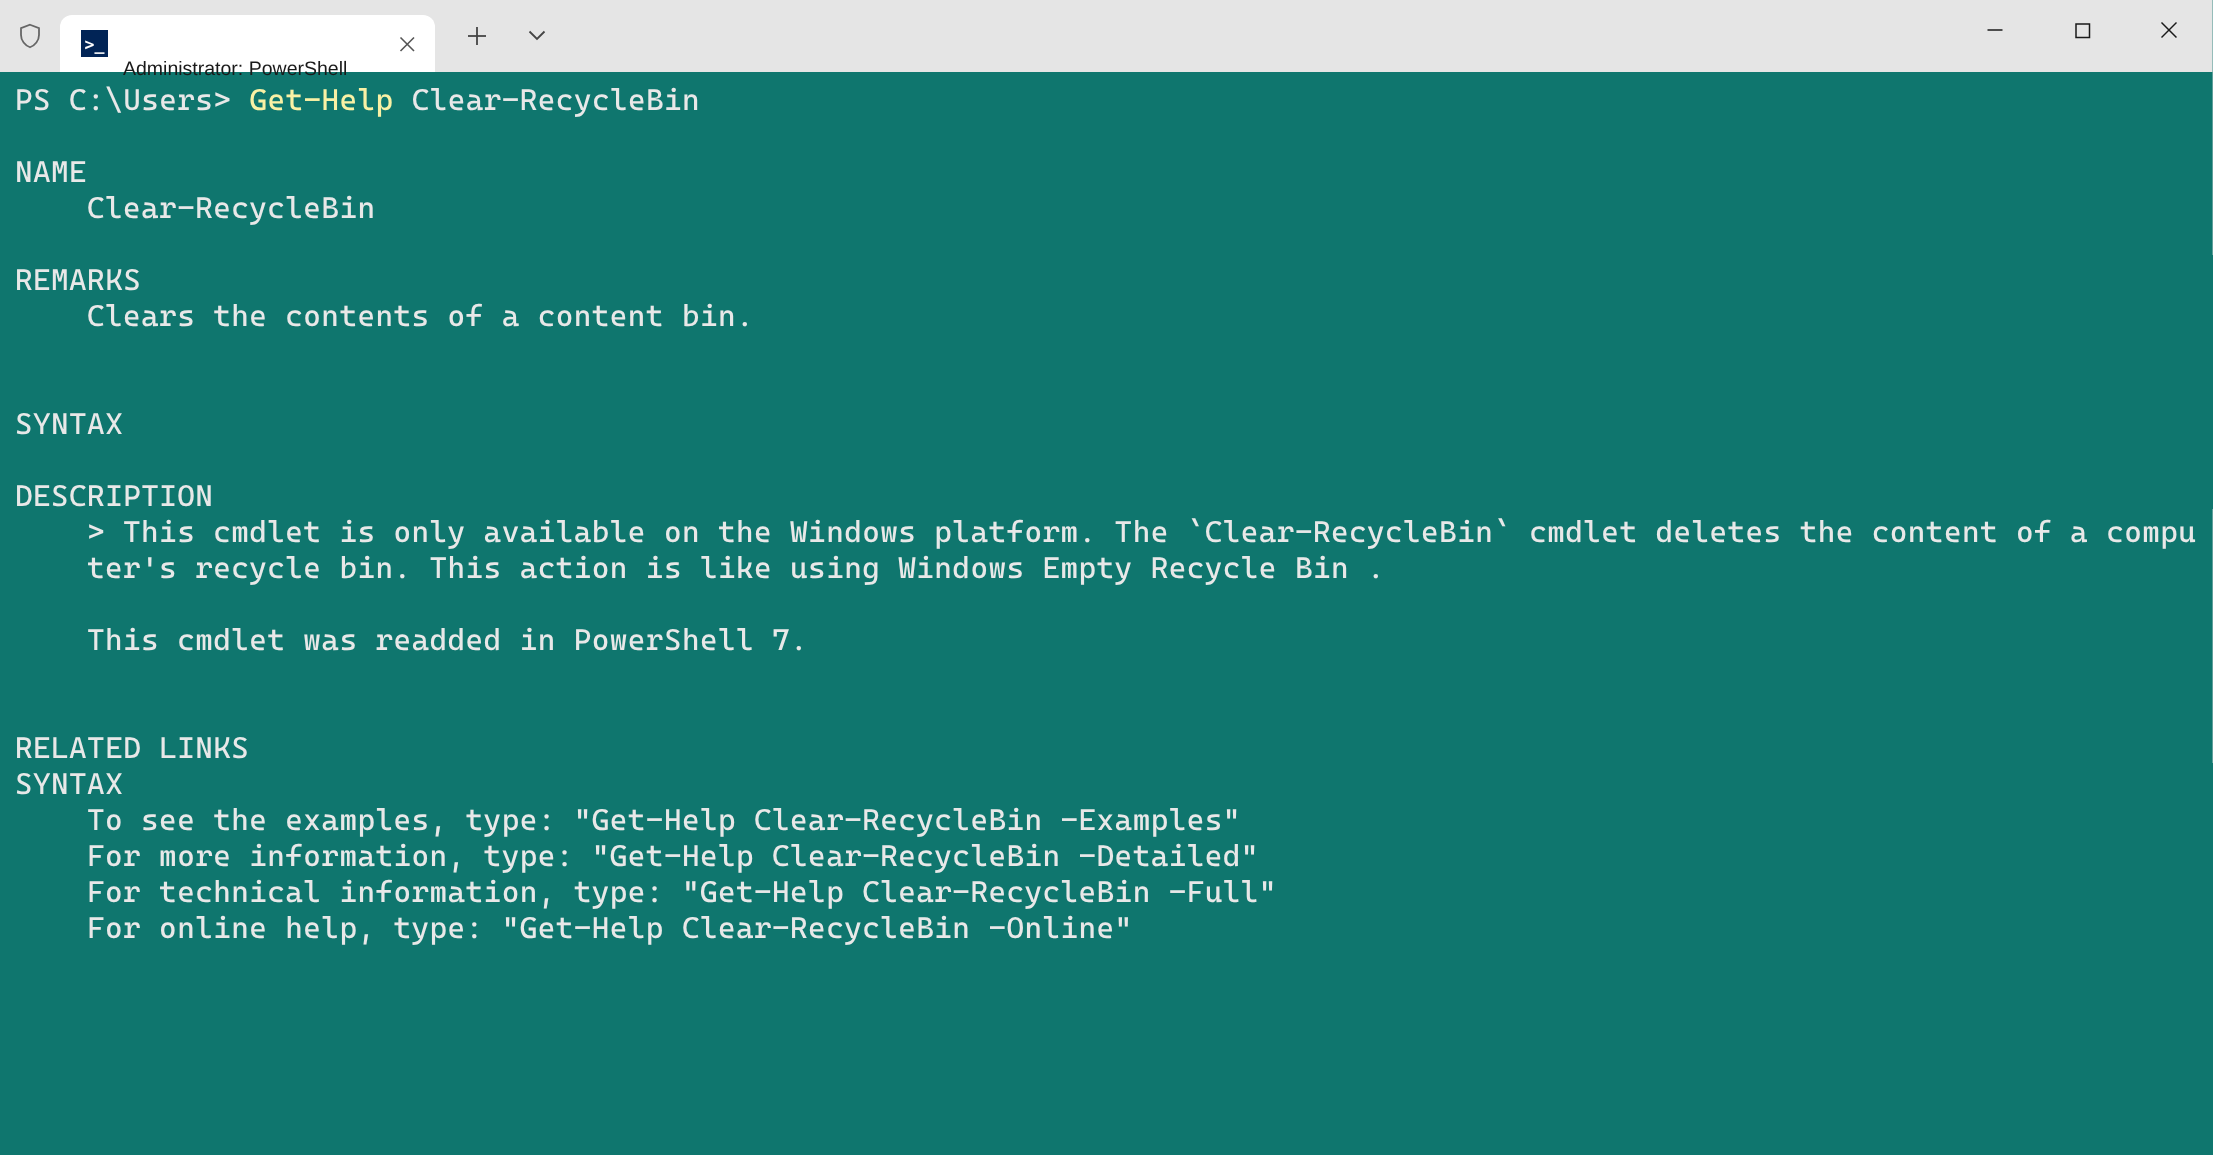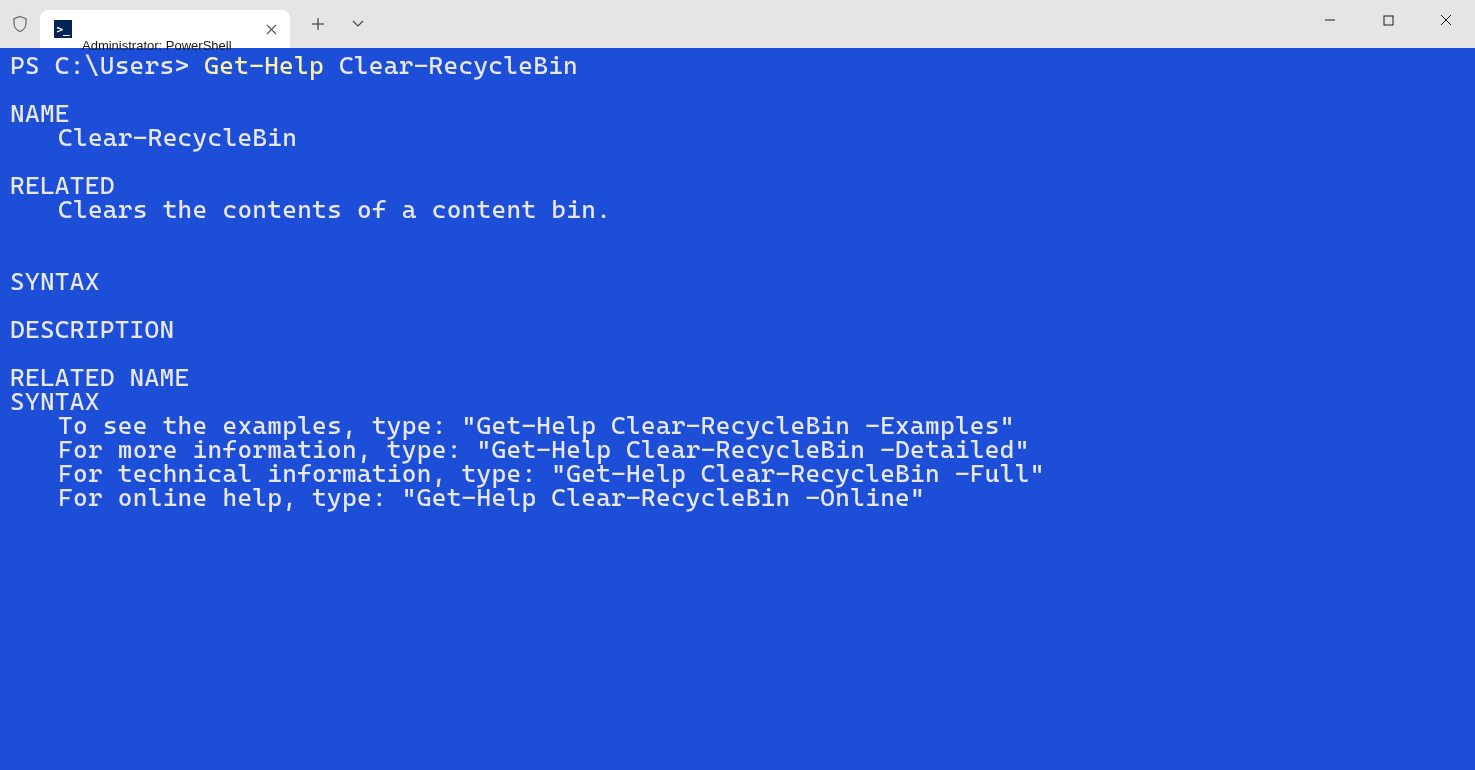--- a/index.html
+++ b/index.html
@@ -93,24 +93,24 @@
     .win-btn {
       width: 58px;
       height: 40px;
       display: flex;
       align-items: center;
       justify-content: center;
       color: #1a1a1a;
     }
     .terminal {
       flex: 1;
-      background: #1d4ed8;
+      background: #0f766e;
       color: #cccccc;
       font-family: 'Cascadia Mono', 'Cascadia Code', Consolas, 'Courier New', monospace;
-      font-size: 25px;
+      font-size: 20px;
       line-height: 24px;
       padding: 6px 10px;
       white-space: pre-wrap;
       word-break: break-all;
       letter-spacing: 0.3px;
     }
     .prompt-path { color: #e8e8e8; }
     .cmd-yellow { color: #f9f1a5; }
     .cmd-arg { color: #e8e8e8; }
     .sect-header { color: #e8e8e8; }
@@ -166,22 +166,24 @@
           <line x1="11" y1="1" x2="1" y2="11"></line>
         </svg>
     </div>
   </div>
 </div>
 
 <div class="terminal"><span class="prompt-path">PS C:\Users&gt; </span><span class="cmd-yellow">Get-Help</span><span class="cmd-arg"> Clear-RecycleBin</span>
 
 <span class="sect-header">NAME</span>
 <span class="indent body-text">Clear-RecycleBin</span>
-<span class="sect-header">RELATED</span>
+<span class="sect-header">REMARKS</span>
 <span class="indent body-text">Clears the contents of a content bin.</span>
 
 <span class="sect-header">SYNTAX</span>
 
 <span class="sect-header">DESCRIPTION</span>
+<span class="indent body-text">&gt; This cmdlet is only available on the Windows platform. The `Clear-RecycleBin` cmdlet deletes the content of a computer's recycle bin. This action is like using Windows Empty Recycle Bin .</span>
+<span class="indent body-text">This cmdlet was readded in PowerShell 7.</span>
 
-<span class="sect-header">RELATED NAME</span>
+<span class="sect-header">RELATED LINKS</span>
 <span class="sect-header">SYNTAX</span>
 <span class="indent body-text">To see the examples, type: "Get-Help Clear-RecycleBin -Examples"</span><span class="indent body-text">For more information, type: "Get-Help Clear-RecycleBin -Detailed"</span><span class="indent body-text">For technical information, type: "Get-Help Clear-RecycleBin -Full"</span><span class="indent body-text">For online help, type: "Get-Help Clear-RecycleBin -Online"</span></div>
 
 </body></html>

